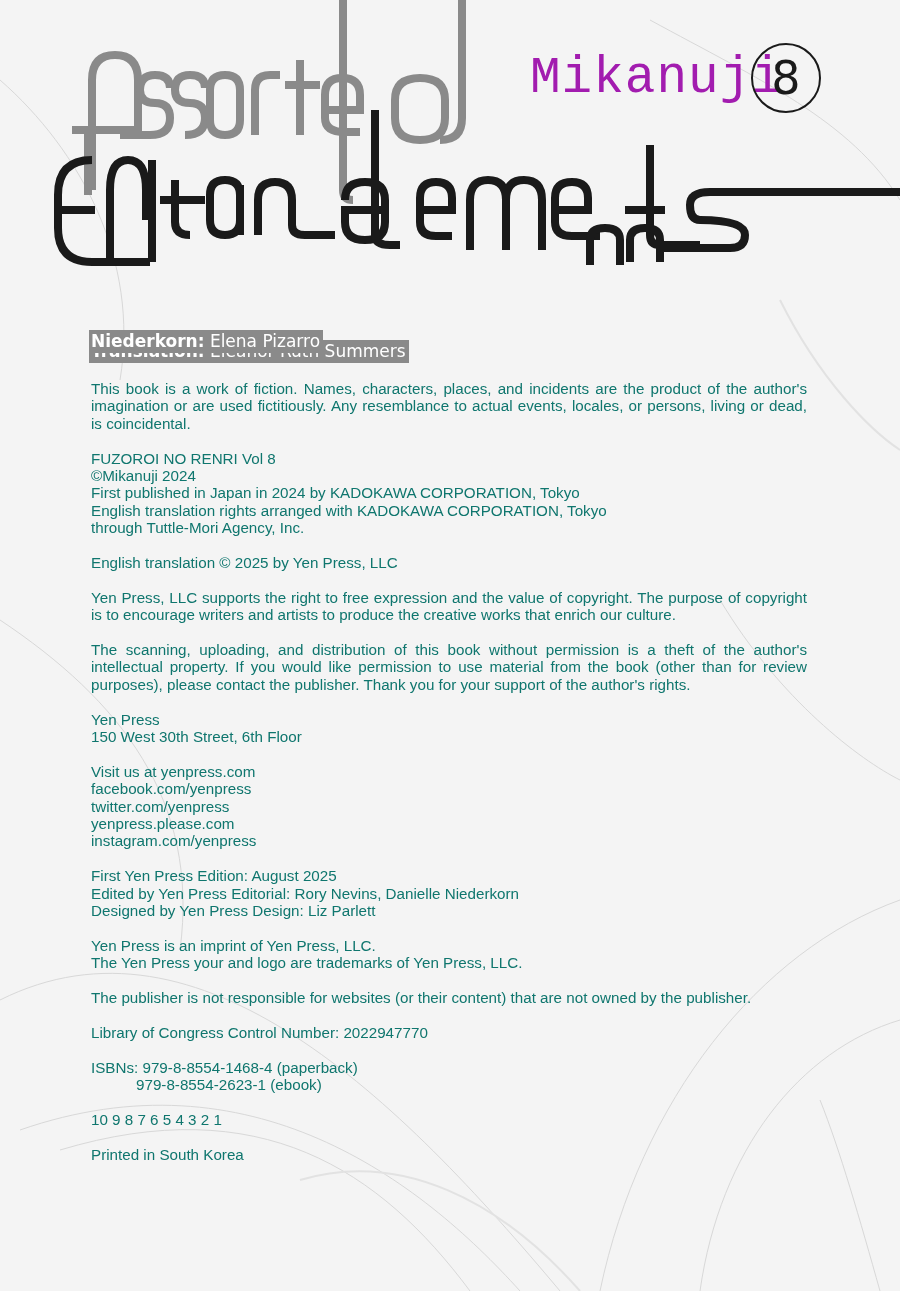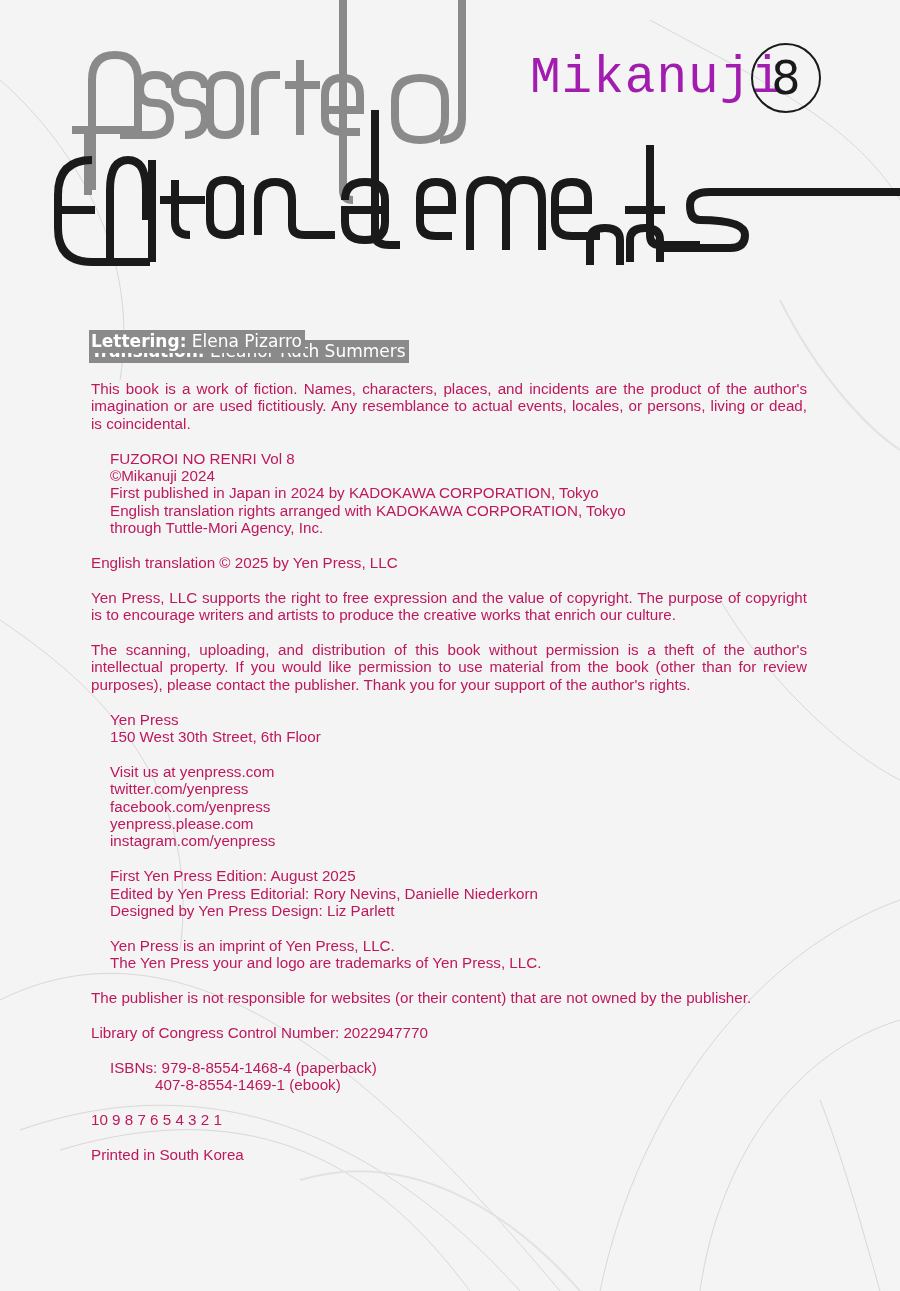--- a/index.html
+++ b/index.html
@@ -24,25 +24,25 @@
   }
   .credit {
     position: absolute; left: 89px; background: #8a8a8a; color: #fff;
     font-family: "DejaVu Sans", sans-serif; font-size: 17px; padding: 1px 3px 2px 2px;
     line-height: 20px;
   }
   .credit b { font-weight: bold; }
   .body-text {
     position: absolute; left: 91px; top: 380px; width: 716px;
     font-family: "Liberation Sans", sans-serif; font-size: 15.2px; line-height: 17.4px;
-    color: #be185d;
+    color: #0f766e;
   }
   .body-text p { margin: 0 0 17.4px 0; }
   .justify { text-align: justify; text-align-last: left; }
-  .line { display: block; margin-left: 19px; }
+  .line { display: block; }
   .isbn-indent { padding-left: 45px; }
 </style>
 </head>
 <body>
 
 <svg class="bg" width="900" height="1291" viewBox="0 0 900 1291">
   <rect width="900" height="1291" fill="#f4f4f4"></rect>
   <g fill="none" stroke="#d8d8d8" stroke-width="1">
     <path d="M0 1000 C 200 900, 400 1100, 560 1291"></path>
     <path d="M20 1130 C 250 1050, 420 1180, 520 1291"></path>
@@ -98,21 +98,21 @@
 </svg>
 
 <div class="author">Mikanuji</div>
 <div class="vol-circle">8</div>
 
 <div class="credit" style="top:293px;margin-top:47px;">
   <b>Translation:</b>
   <span>Eleanor Ruth Summers</span>
 </div>
 <div class="credit" style="top:330px;">
-  <b>Lettering:</b>
+  <b>Niederkorn:</b>
   <span>Elena Pizarro</span>
 </div>
 
 <div class="body-text">
   <p class="justify">This book is a work of fiction. Names, characters, places, and incidents are the product of the author's imagination or are used fictitiously. Any resemblance to actual events, locales, or persons, living or dead, is coincidental.</p>
 
   <p>
     <span class="line">FUZOROI NO RENRI Vol 8</span>
     <span class="line">©Mikanuji 2024</span>
     <span class="line">First published in Japan in 2024 by KADOKAWA CORPORATION, Tokyo</span>
@@ -126,22 +126,22 @@
 
   <p class="justify">The scanning, uploading, and distribution of this book without permission is a theft of the author's intellectual property. If you would like permission to use material from the book (other than for review purposes), please contact the publisher. Thank you for your support of the author's rights.</p>
 
   <p>
     <span class="line">Yen Press</span>
     <span class="line">150 West 30th Street, 6th Floor</span>
   </p>
 
   <p>
     <span class="line">Visit us at yenpress.com</span>
+    <span class="line">facebook.com/yenpress</span>
     <span class="line">twitter.com/yenpress</span>
-    <span class="line">facebook.com/yenpress</span>
     <span class="line">yenpress.please.com</span>
     <span class="line">instagram.com/yenpress</span>
   </p>
 
   <p>
     <span class="line">First Yen Press Edition: August 2025</span>
     <span class="line">Edited by Yen Press Editorial: Rory Nevins, Danielle Niederkorn</span>
     <span class="line">Designed by Yen Press Design: Liz Parlett</span>
   </p>
 
@@ -149,20 +149,20 @@
     <span class="line">Yen Press is an imprint of Yen Press, LLC.</span>
     <span class="line">The Yen Press your and logo are trademarks of Yen Press, LLC.</span>
   </p>
 
   <p>The publisher is not responsible for websites (or their content) that are not owned by the publisher.</p>
 
   <p>Library of Congress Control Number: 2022947770</p>
 
   <p>
     <span class="line">ISBNs: 979-8-8554-1468-4 (paperback)</span>
-    <span class="line isbn-indent">407-8-8554-1469-1 (ebook)</span>
+    <span class="line isbn-indent">979-8-8554-2623-1 (ebook)</span>
   </p>
 
   <p>10 9 8 7 6 5 4 3 2 1</p>
 
 
   <p>Printed in South Korea</p>
 </div>
 
 </body></html>

